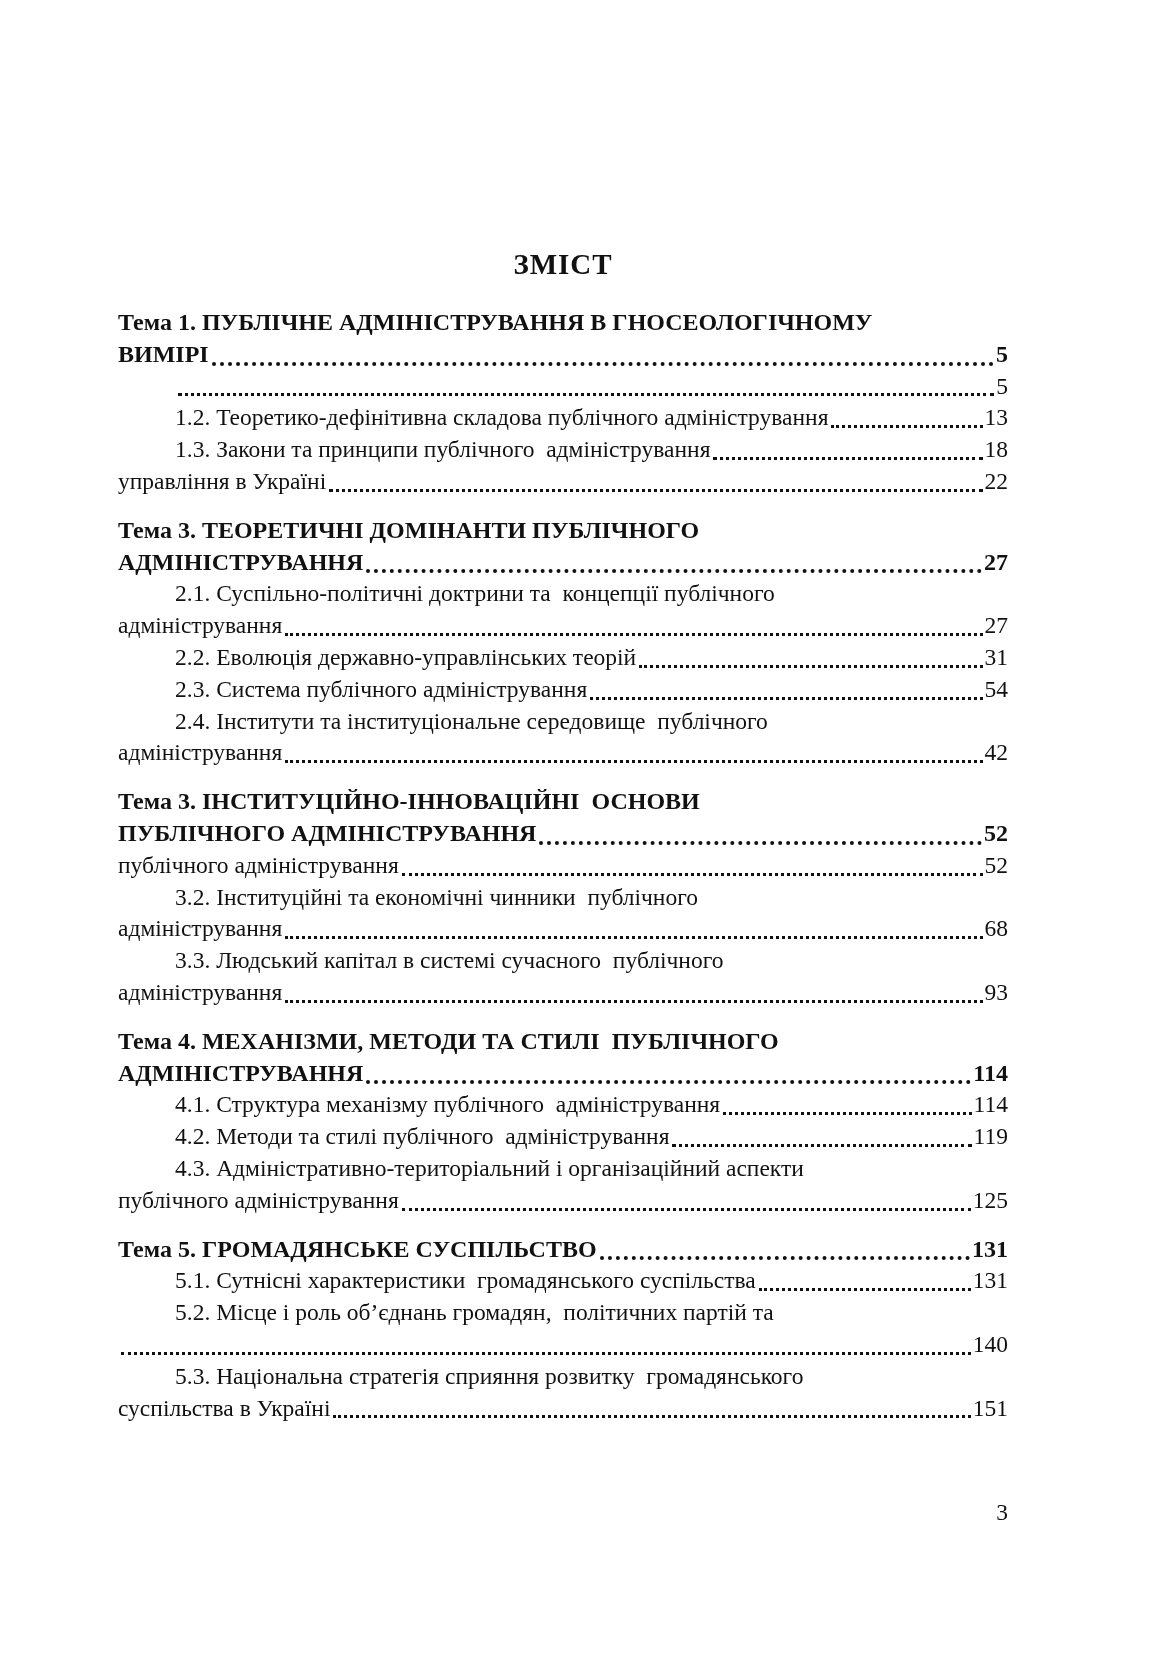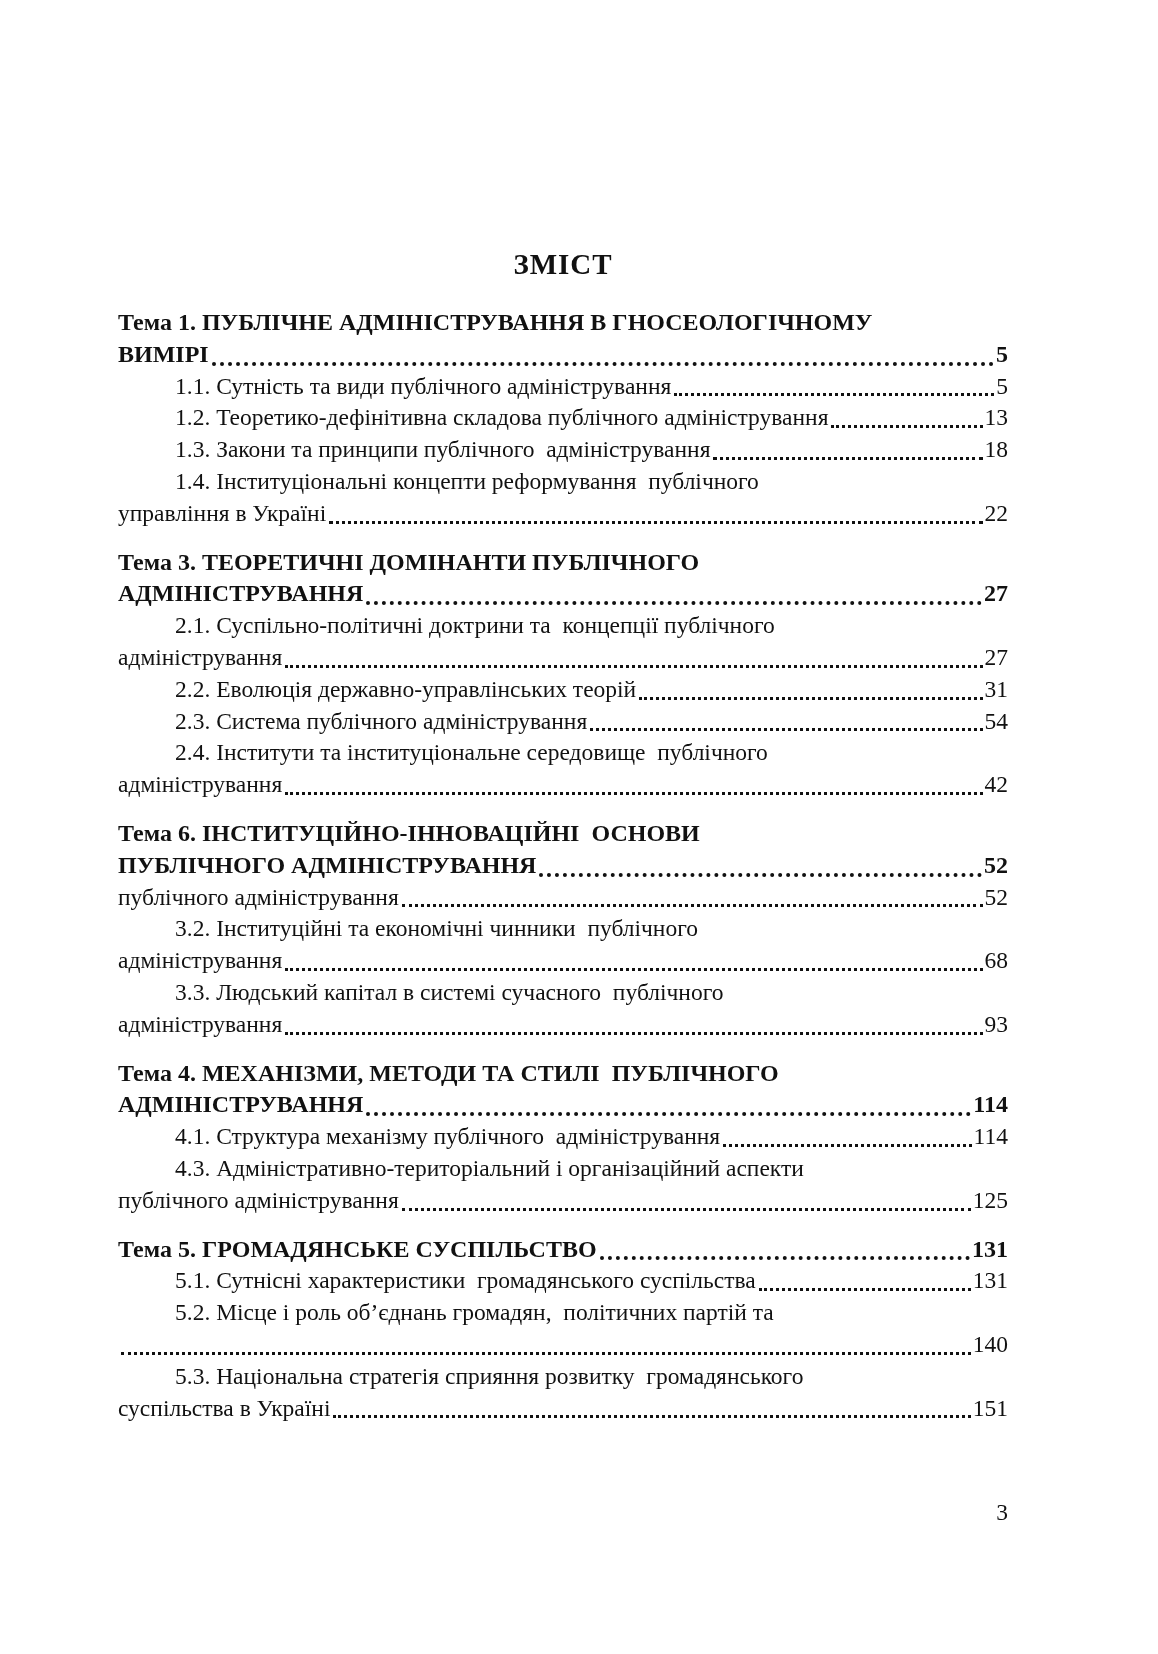--- a/index.html
+++ b/index.html
@@ -41,37 +41,33 @@
     <section class="toc-section first">
       <div class="row h">
         <span class="t">Тема 1. ПУБЛІЧНЕ АДМІНІСТРУВАННЯ В ГНОСЕОЛОГІЧНОМУ</span>
       </div>
       <div class="row h">
         <span class="t">ВИМІРІ</span>
         <span class="leader"></span>
         <span class="pg">5</span>
       </div>
       <div class="row s">
-        <span class="t">1.1. Сутність та види публічного адміністрування</span>
         <span class="leader"></span>
         <span class="pg">5</span>
       </div>
       <div class="row s">
         <span class="t">1.2. Теоретико-дефінітивна складова публічного адміністрування</span>
         <span class="leader"></span>
         <span class="pg">13</span>
       </div>
       <div class="row s">
         <span class="t">1.3. Закони та принципи публічного  адміністрування</span>
         <span class="leader"></span>
         <span class="pg">18</span>
       </div>
-      <div class="row s">
-        <span class="t">1.4. Інституціональні концепти реформування  публічного</span>
-      </div>
       <div class="row">
         <span class="t">управління в Україні</span>
         <span class="leader"></span>
         <span class="pg">22</span>
       </div>
     </section>
 
     <section class="toc-section">
       <div class="row h">
         <span class="t">Тема 3. ТЕОРЕТИЧНІ ДОМІНАНТИ ПУБЛІЧНОГО</span>
@@ -104,21 +100,21 @@
       </div>
       <div class="row">
         <span class="t">адміністрування</span>
         <span class="leader"></span>
         <span class="pg">42</span>
       </div>
     </section>
 
     <section class="toc-section">
       <div class="row h">
-        <span class="t">Тема 6. ІНСТИТУЦІЙНО-ІННОВАЦІЙНІ  ОСНОВИ</span>
+        <span class="t">Тема 3. ІНСТИТУЦІЙНО-ІННОВАЦІЙНІ  ОСНОВИ</span>
       </div>
       <div class="row h">
         <span class="t">ПУБЛІЧНОГО АДМІНІСТРУВАННЯ</span>
         <span class="leader"></span>
         <span class="pg">52</span>
       </div>
       <div class="row">
         <span class="t">публічного адміністрування</span>
         <span class="leader"></span>
         <span class="pg">52</span>
@@ -147,20 +143,25 @@
       </div>
       <div class="row h">
         <span class="t">АДМІНІСТРУВАННЯ</span>
         <span class="leader"></span>
         <span class="pg">114</span>
       </div>
       <div class="row s">
         <span class="t">4.1. Структура механізму публічного  адміністрування</span>
         <span class="leader"></span>
         <span class="pg">114</span>
+      </div>
+      <div class="row s">
+        <span class="t">4.2. Методи та стилі публічного  адміністрування</span>
+        <span class="leader"></span>
+        <span class="pg">119</span>
       </div>
       <div class="row s">
         <span class="t">4.3. Адміністративно-територіальний і організаційний аспекти</span>
       </div>
       <div class="row">
         <span class="t">публічного адміністрування</span>
         <span class="leader"></span>
         <span class="pg">125</span>
       </div>
     </section>

